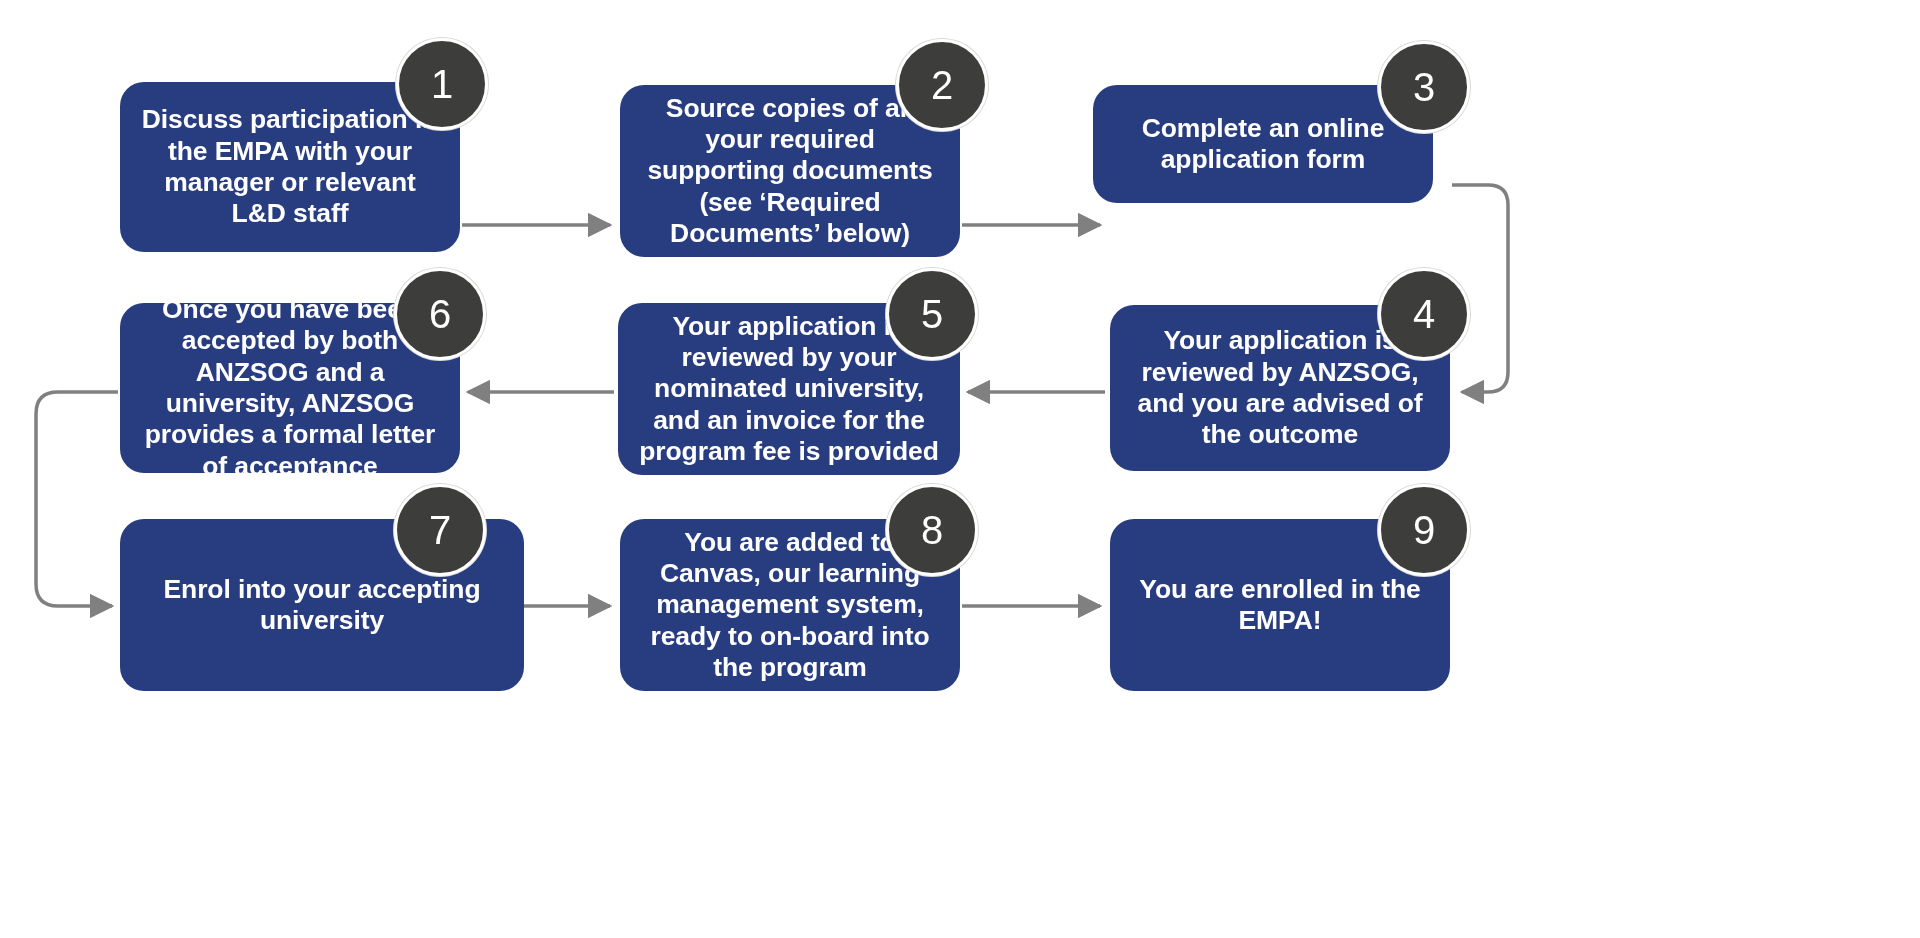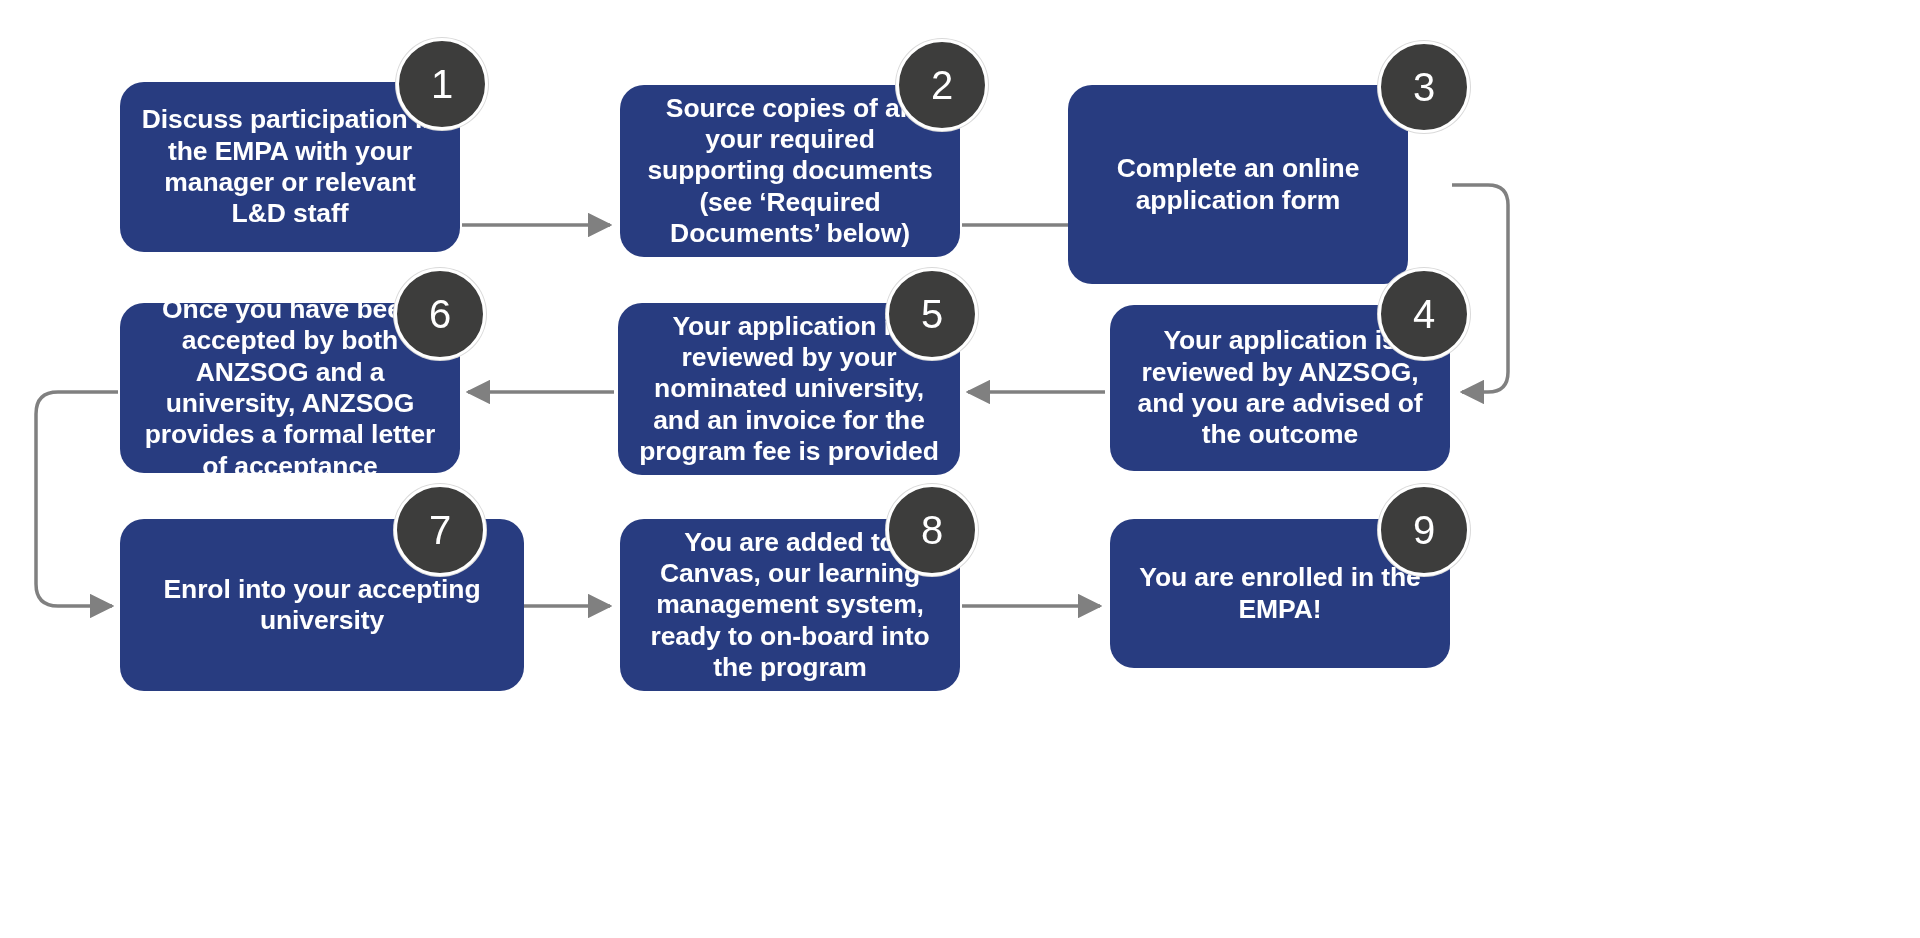--- a/index.html
+++ b/index.html
@@ -89,21 +89,21 @@
     <span class="badge-num">1</span>
   </div>
 
   <div class="node" style="left: 620px; top: 85px; width: 340px; height: 172px;">
     <span class="node-text">Source copies of all your required supporting documents (see ‘Required Documents’ below)</span>
   </div>
   <div class="badge" style="left: 896px; top: 39px;">
     <span class="badge-num">2</span>
   </div>
 
-  <div class="node" style="left: 1068px; top: 85px; width: 340px; height: 199px;">
+  <div class="node" style="left: 1093px; top: 85px; width: 340px; height: 118px;">
     <span class="node-text">Complete an online application form</span>
   </div>
   <div class="badge" style="left: 1378px; top: 41px;">
     <span class="badge-num">3</span>
   </div>
 
   <div class="node" style="left: 1110px; top: 305px; width: 340px; height: 166px;">
     <span class="node-text">Your application is reviewed by ANZSOG, and you are advised of the outcome</span>
   </div>
   <div class="badge" style="left: 1378px; top: 268px;">
@@ -131,20 +131,20 @@
     <span class="badge-num">7</span>
   </div>
 
   <div class="node" style="left: 620px; top: 519px; width: 340px; height: 172px;">
     <span class="node-text">You are added to Canvas, our learning management system, ready to on-board into the program</span>
   </div>
   <div class="badge" style="left: 886px; top: 484px;">
     <span class="badge-num">8</span>
   </div>
 
-  <div class="node" style="left: 1110px; top: 519px; width: 340px; height: 149px;">
+  <div class="node" style="left: 1110px; top: 519px; width: 340px; height: 172px;">
     <span class="node-text">You are enrolled in the EMPA!</span>
   </div>
   <div class="badge" style="left: 1378px; top: 484px;">
     <span class="badge-num">9</span>
   </div>
 
 </div>
 
 </body></html>

